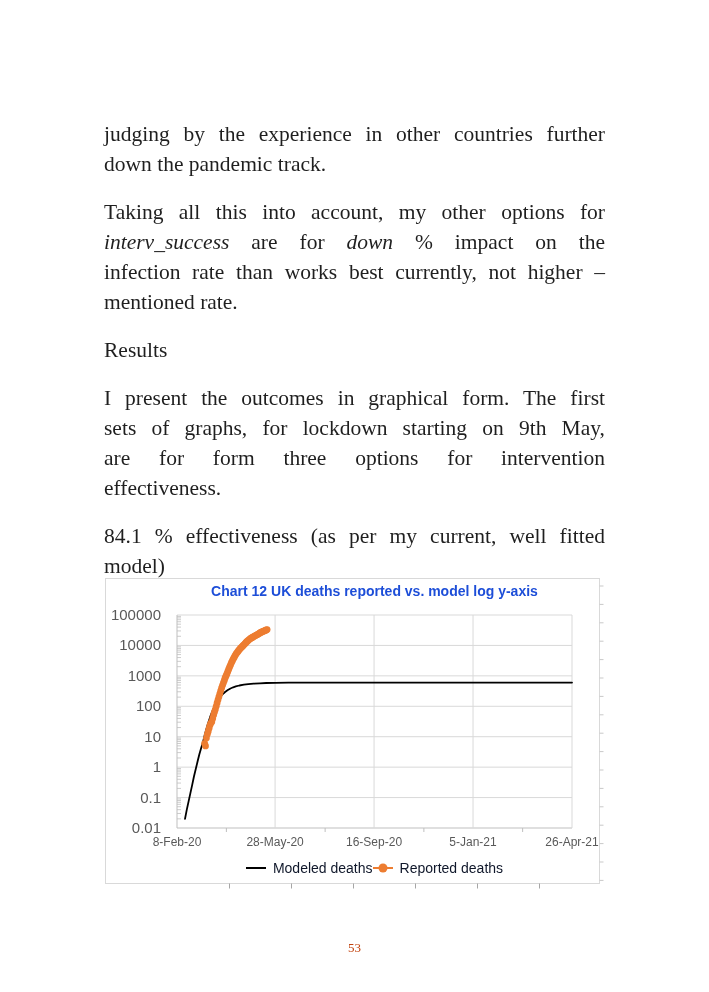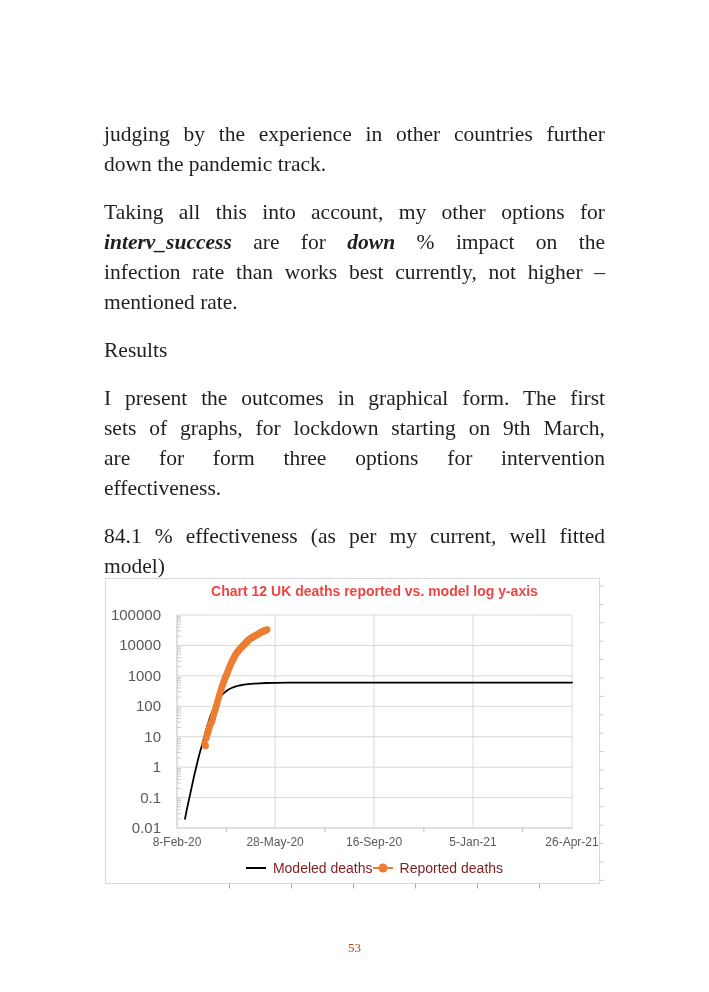--- a/index.html
+++ b/index.html
@@ -6,30 +6,30 @@
   body{
     width:709px;height:992px;position:relative;background:#ffffff;
     font-family:"Liberation Serif","DejaVu Serif",serif;color:#1f1f1f;
     overflow:hidden;
   }
   
   .doc{position:absolute;left:104px;top:82px;width:501px;margin-top:37px;}
   .para{margin:0 0 18px 0;font-size:21.5px;line-height:30px;}
   .tline{white-space:normal;}
   .tline.jl{text-align:justify;text-align-last:justify;}
-  .bi{font-weight:bold;font-style:italic;}
+  .bi{font-weight:normal;font-style:italic;}
   
   .chart{position:absolute;left:105px;top:578px;width:495px;height:306px;
          font-family:"Liberation Sans","DejaVu Sans",sans-serif;}
   .chart-title{position:absolute;left:22px;top:5px;width:495px;text-align:center;
-               font-size:14px;font-weight:bold;color:#ef4444;}
+               font-size:14px;font-weight:bold;color:#1d4ed8;}
   .chart svg.main{position:absolute;left:0;top:0;overflow:visible;}
   .legend{position:absolute;left:72px;top:282px;width:395px;display:flex;
           justify-content:center;align-items:center;
-          font-size:14px;color:#7f1d1d;}
+          font-size:14px;color:#0f172a;}
   .leg-item{display:flex;align-items:center;gap:7px;white-space:nowrap;}
   
   .page-num{position:absolute;left:0;top:940px;width:709px;text-align:center;
             font-size:13px;color:#c2410c;}
 </style>
 </head>
 <body>
 
 <div class="doc" id="doc">
     <div class="para">
@@ -40,21 +40,21 @@
       <div class="tline jl"><span>Taking all this into account, my other options for</span></div>
       <div class="tline jl"><span class="bi">interv_success</span><span> are for </span><span class="bi">down</span><span> % impact on the</span></div>
       <div class="tline jl"><span>infection rate than works best currently, not higher –</span></div>
       <div class="tline"><span>mentioned rate.</span></div>
     </div>
     <div class="para">
       <div class="tline"><span>Results</span></div>
     </div>
     <div class="para">
       <div class="tline jl"><span>I present the outcomes in graphical form. The first</span></div>
-      <div class="tline jl"><span>sets of graphs, for lockdown starting on 9th March,</span></div>
+      <div class="tline jl"><span>sets of graphs, for lockdown starting on 9th May,</span></div>
       <div class="tline jl"><span>are for form three options for intervention</span></div>
       <div class="tline"><span>effectiveness.</span></div>
     </div>
     <div class="para">
       <div class="tline jl"><span>84.1 % effectiveness (as per my current, well fitted</span></div>
       <div class="tline"><span>model)</span></div>
     </div>
   </div>
 
 <div class="chart">

